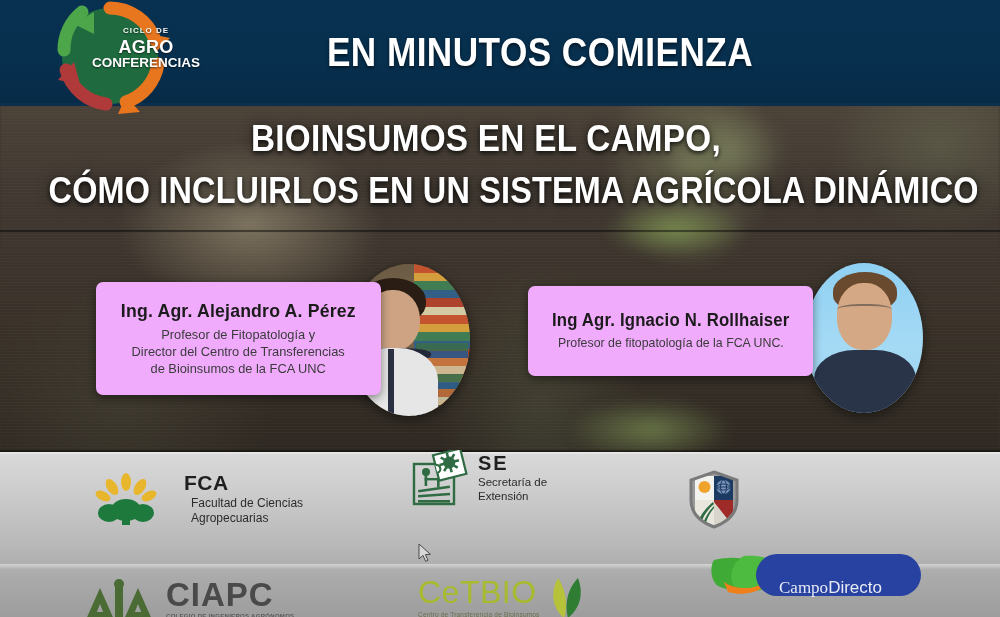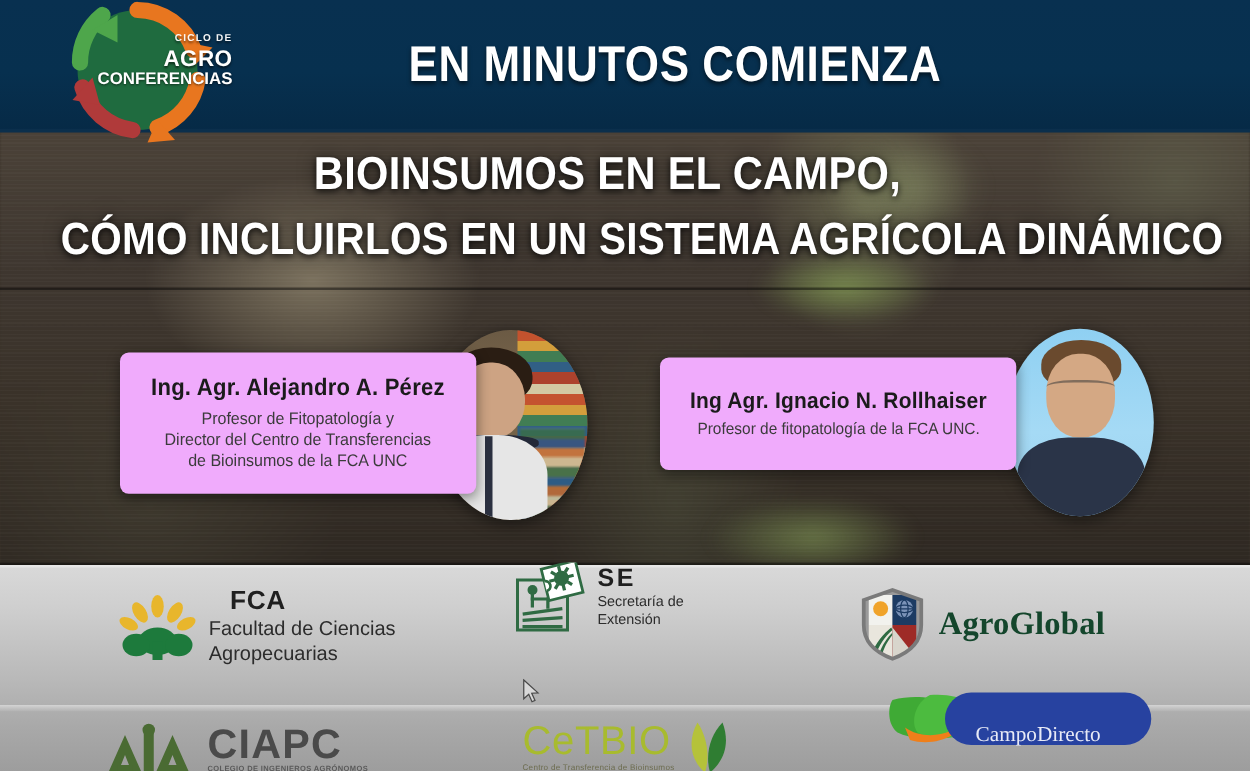--- a/index.html
+++ b/index.html
@@ -55,21 +55,21 @@
     color:#fff;font-weight:bold;font-size:40px;letter-spacing:.5px;
     transform:scaleX(.88);transform-origin:center;
     text-shadow:0 2px 4px rgba(0,0,0,.55);
     white-space:nowrap;
   }
 
   
   .logo{position:absolute;left:22px;top:0px;width:180px;height:118px;}
   .logo svg{display:block;}
   .logo-text{
-    position:absolute;left:52px;top:26px;width:112px;text-align:right;color:#fff;
+    position:absolute;left:68px;top:26px;width:112px;text-align:center;color:#fff;
     text-shadow:0 1px 2px rgba(0,0,0,.6);
   }
   .logo-kicker{font-size:8px;letter-spacing:1px;font-weight:bold;opacity:.95;}
   .logo-main{font-size:18px;font-weight:bold;line-height:1.02;letter-spacing:.3px;margin-top:3px;}
   .logo-sub{font-size:13.5px;font-weight:bold;line-height:1.05;letter-spacing:0px;}
 
   
   .title-wrap{position:absolute;left:0;top:118px;width:972px;text-align:center;}
   .title-1{
     color:#fff;font-weight:bold;font-size:37px;letter-spacing:.3px;
@@ -127,38 +127,38 @@
     position:absolute;left:0;top:452px;width:1000px;height:165px;
     background:linear-gradient(180deg,#d9d9d9 0%,#cfcfcf 20%,#b9b9b9 55%,#a9a9a9 78%,#9d9d9d 100%);
   }
   .footer-seam{position:absolute;left:0;top:452px;width:1000px;height:2px;background:rgba(255,255,255,.35);}
   .footer-line{position:absolute;left:0;top:564px;width:1000px;height:5px;
     background:linear-gradient(180deg,rgba(255,255,255,.45),rgba(255,255,255,.05));}
   .logo-cell{position:absolute;display:flex;align-items:center;}
   .lg-txt{margin-left:10px;}
 
   .fca-name{font-weight:bold;font-size:21px;color:#1f1f1f;letter-spacing:.5px;line-height:1;margin-left:17px;}
-  .fca-sub{font-size:16px;color:#2c2c2c;line-height:1.25;margin-top:3px;}
+  .fca-sub{font-size:12px;color:#2c2c2c;line-height:1.25;margin-top:3px;margin-left:24px;}
 
   .se-name{font-weight:bold;font-size:20px;color:#1f1f1f;letter-spacing:2px;line-height:1;}
   .se-sub{font-size:11.5px;color:#2c2c2c;line-height:1.25;margin-top:2px;}
 
   .ag-name{font-weight:bold;font-size:26px;color:#14462c;letter-spacing:.2px;font-family:"Liberation Serif",serif;}
 
   .ci-name{font-weight:bold;font-size:33px;color:#4a4a4a;letter-spacing:1px;line-height:1;}
   .ci-sub{font-size:6px;color:#5a5a5a;line-height:1.3;letter-spacing:.3px;margin-top:2px;font-weight:bold;}
 
   .ce-name{font-size:32px;color:#a8bb2e;letter-spacing:.5px;line-height:1;font-weight:500;}
   .ce-sub{font-size:6.5px;color:#6d6d50;letter-spacing:.2px;margin-top:3px;}
 
   .cd-pill{position:relative;width:165px;height:42px;border-radius:21px;background:#2742a0;
     display:flex;flex-direction:row;align-items:flex-end;justify-content:center;
     padding-right:16px;box-sizing:border-box;}
   .cd-l1{color:#e8eaf6;font-size:17px;line-height:.95;font-family:"Liberation Serif",serif;}
-  .cd-l2{color:#e8eaf6;font-size:17px;line-height:.95;font-family:Liberation Serif, serif;}
+  .cd-l2{color:#e8eaf6;font-size:17px;line-height:.95;font-family:Liberation Sans, sans-serif;}
 
   .cursor{position:absolute;left:418px;top:543px;width:14px;height:20px;}
 </style>
 </head>
 <body>
 
 <div class="stage">
 
   <div class="bg-photo"></div>
   <div class="leaf-a"></div>
@@ -314,21 +314,20 @@
           <line x1="29.5" y1="18" x2="43.5" y2="18"></line>
         </g>
         <g fill="#2f6b43">
           <path d="M9 57 C14 44 20 38 26 33 L27 35 C21 40 16 47 13 57 Z"></path>
           <path d="M15 57 C19 46 23 41 27 37 L27 39 C23 44 20 49 18 57 Z"></path>
         </g>
         <path d="M27 33 L46 57 L27 57 Z" fill="#d8d5cc"></path>
       </g>
       <path d="M27 3 L50 11 V31 C50 46 38 54 27 58 C16 54 4 46 4 31 V11 Z" fill="none" stroke="#7a7a7a" stroke-width="3"></path>
     </svg>
-    <div class="lg-txt ag-name">AgroGlobal</div>
   </div>
 
   <div class="logo-cell" style="left:82px;top:578px;">
     <svg width="74" height="50" viewBox="0 0 74 50">
       <g fill="#4a6b33">
         <path d="M2 46 L18 10 L34 46 L26 46 L18 26 L10 46 Z"></path>
         <path d="M40 46 L56 10 L72 46 L64 46 L56 26 L48 46 Z"></path>
         <rect x="33" y="6" width="8" height="40"></rect>
         <circle cx="37" cy="6" r="5"></circle>
         <rect x="12" y="34" width="12" height="5"></rect>

